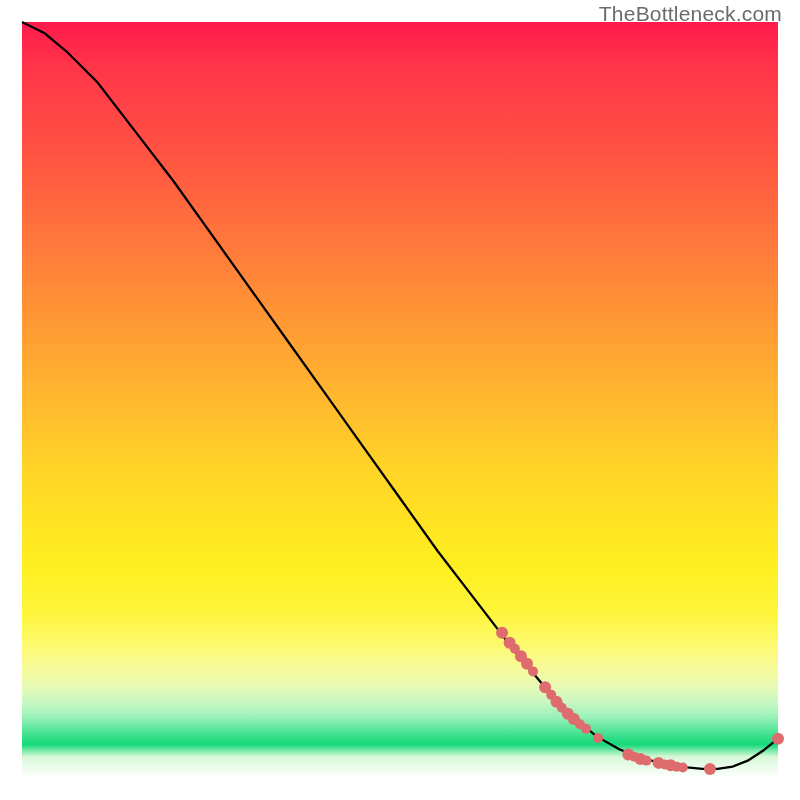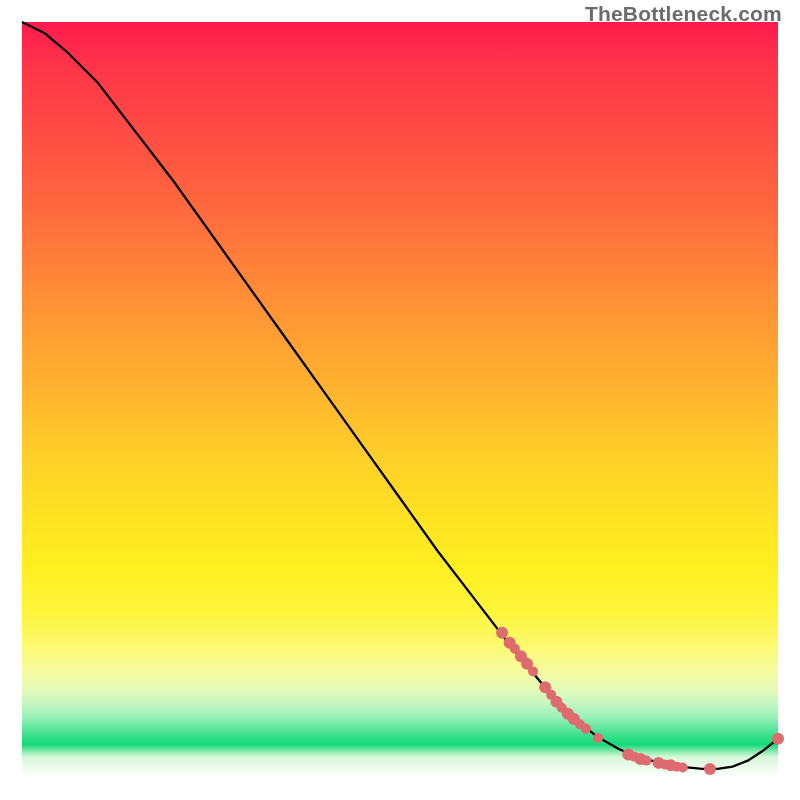--- a/index.html
+++ b/index.html
@@ -64,21 +64,21 @@
   .marker {
     fill: #de6b6d;
     stroke: none;
   }
   .watermark {
     position: absolute;
     top: 2px;
     right: 18px;
     color: #6b6b6b;
     font-size: 21px;
-    font-weight: 700;
+    font-weight: 400;
     letter-spacing: 0.2px;
   }
 </style>
 </head>
 <body>
 
 <div class="chart-container">
   <div class="plot-area"></div>
 
   <svg class="plot-svg" viewBox="0 0 756 756">

